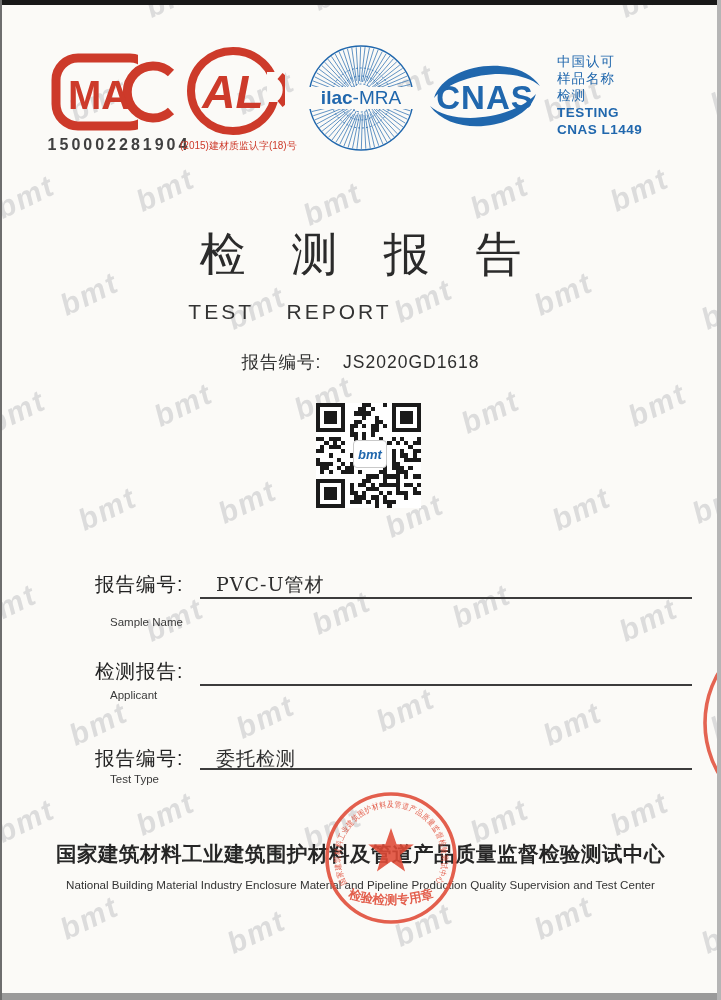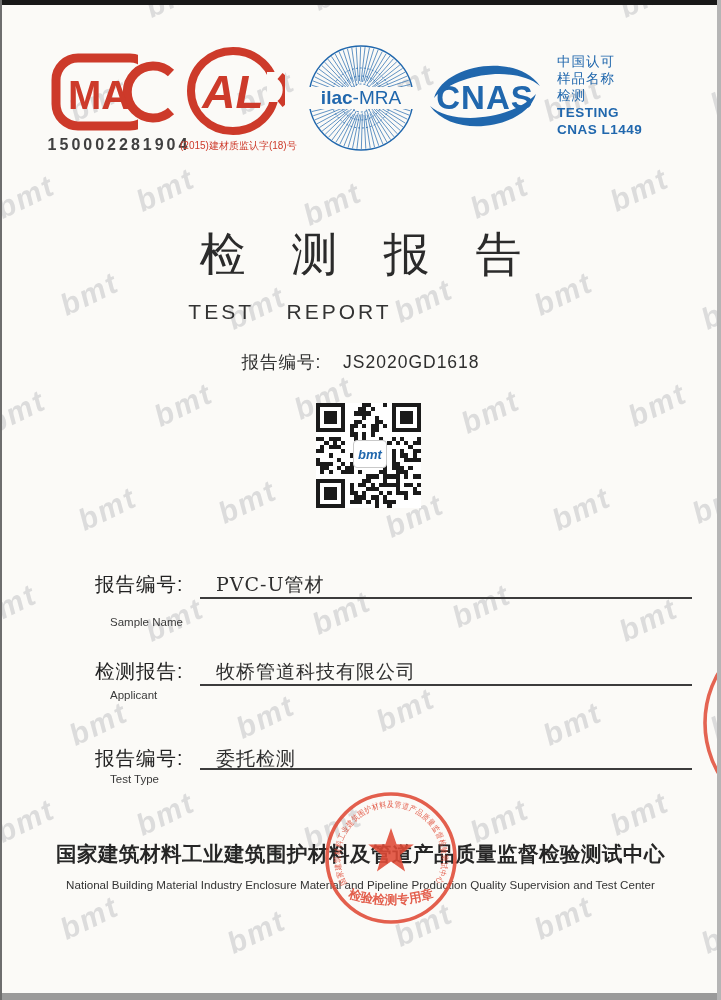--- a/index.html
+++ b/index.html
@@ -462,21 +462,20 @@
         </svg>
     </div>
     <div id="qr-logo">bmt</div>
 
     <div class="field-label-zh" style="top:571px">报告编号:</div>
     <div class="field-value" style="top:572px">PVC-U管材</div>
     <div class="field-line" style="top:597px"></div>
     <div class="field-label-en" style="top:616px">Sample Name</div>
 
     <div class="field-label-zh" style="top:658px">检测报告:</div>
-    <div class="field-value" style="top:659px">牧桥管道科技有限公司</div>
     <div class="field-line" style="top:684px"></div>
     <div class="field-label-en" style="top:689px">Applicant</div>
 
     <div class="field-label-zh" style="top:745px">报告编号:</div>
     <div class="field-value" style="top:746px">委托检测</div>
     <div class="field-line" style="top:768px"></div>
     <div class="field-label-en" style="top:773px">Test Type</div>
 
     <div id="org-zh">国家建筑材料工业建筑围护材料及管道产品质量监督检验测试中心</div>
     <div id="org-en">National Building Material Industry Enclosure Material and Pipeline Production Quality Supervision and Test Center</div>

